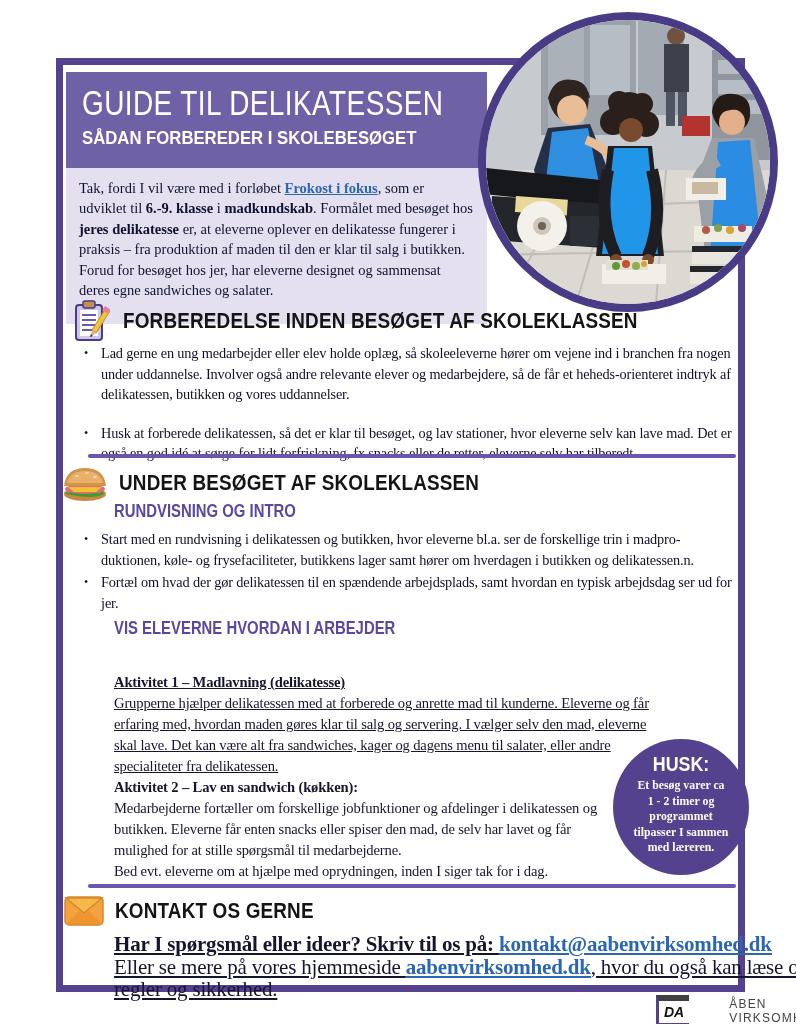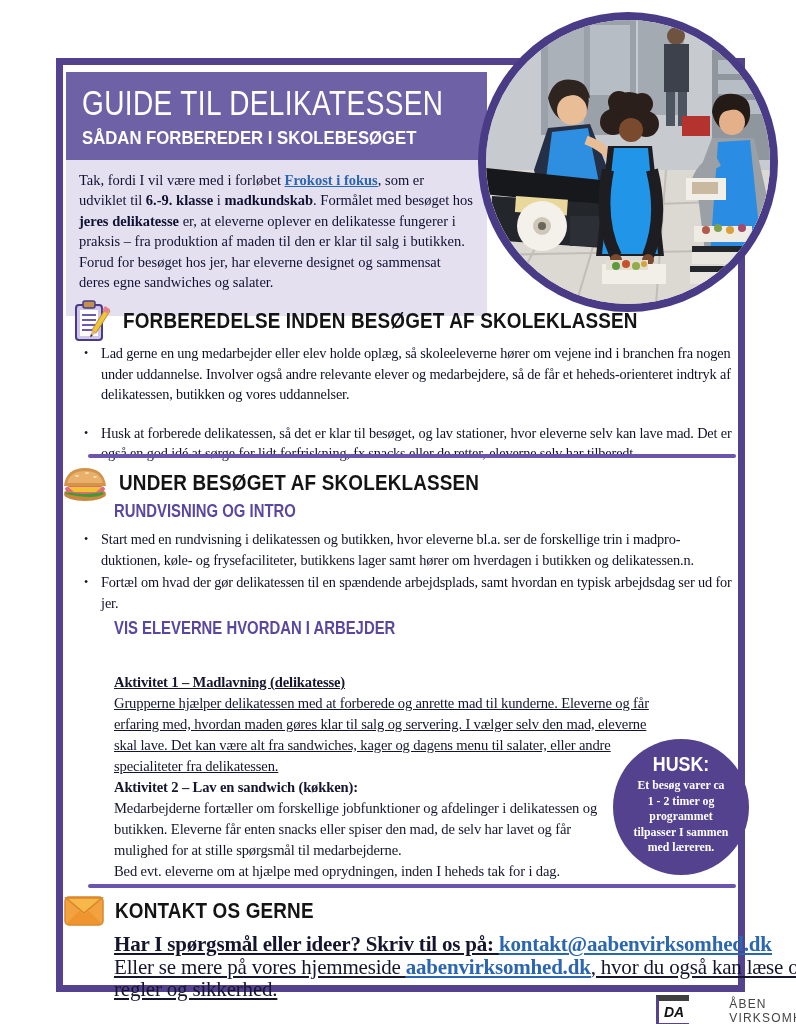--- a/index.html
+++ b/index.html
@@ -11,21 +11,21 @@
 
   
   .header-box { position:absolute; left:66px; top:72px; width:421px; height:97px; background:#6F61A6; }
   .title { color:#fff; font-family:"Liberation Sans", sans-serif; font-weight:400; font-size:35px;
            line-height:38px; transform:scaleX(.80); transform-origin:0 0; white-space:nowrap;
            margin:12px 0 0 16px; letter-spacing:.5px; }
   .subtitle { color:#fff; font-family:"Liberation Sans", sans-serif; font-weight:700; font-size:19px;
               transform:scaleX(.88); transform-origin:0 0; white-space:nowrap; margin:5px 0 0 16px; }
 
   
-  .intro-box { position:absolute; left:66px; top:160px; width:421px; height:156px; background:#E4E0EF;
+  .intro-box { position:absolute; left:66px; top:168px; width:421px; height:156px; background:#E4E0EF;
                box-sizing:border-box; padding:10px 13px; font-size:14.5px; line-height:20.4px; color:#101032; }
   .b { font-weight:700; }
   a.lnk { color:#2B66B1; font-weight:700; text-decoration:underline; cursor:pointer; }
 
   
   .photo { position:absolute; left:478px; top:12px; width:300px; height:300px; border-radius:50%;
            border:8px solid #4A3B86; box-sizing:border-box; overflow:hidden; background:#c7cacf; }
 
   
   .hrow { position:absolute; display:flex; align-items:center; gap:11px; }
@@ -229,21 +229,21 @@
   <div class="sub-h" style="left:114px; top:618px;">VIS ELEVERNE HVORDAN I ARBEJDER</div>
 
   <div class="akt" style="left:114px; top:672px; width:552px;text-decoration:underline;">
     <p class="akt-title">Aktivitet 1 – Madlavning (delikatesse)</p>
     <p>Grupperne hjælper delikatessen med at forberede og anrette mad til kunderne. Eleverne og får erfaring med, hvordan maden gøres klar til salg og servering. I vælger selv den mad, eleverne skal lave. Det kan være alt fra sandwiches, kager og dagens menu til salater, eller andre specialiteter fra delikatessen.</p>
   </div>
 
   <div class="akt" style="left:114px; top:777px; width:508px;">
     <p class="akt-title">Aktivitet 2 – Lav en sandwich (køkken):</p>
     <p>Medarbejderne fortæller om forskellige jobfunktioner og afdelinger i delikatessen og butikken. Eleverne får enten snacks eller spiser den mad, de selv har lavet og får mulighed for at stille spørgsmål til medarbejderne.</p>
-    <p>Bed evt. eleverne om at hjælpe med oprydningen, inden I heheds tak for i dag.</p>
+    <p>Bed evt. eleverne om at hjælpe med oprydningen, inden I siger tak for i dag.</p>
   </div>
 
   <div class="husk">
     <div class="husk-h">HUSK:</div>
     <div class="husk-line">Et besøg varer ca</div>
     <div class="husk-line">1 - 2 timer og</div>
     <div class="husk-line">programmet</div>
     <div class="husk-line">tilpasser I sammen</div>
     <div class="husk-line">med læreren.</div>
   </div>

